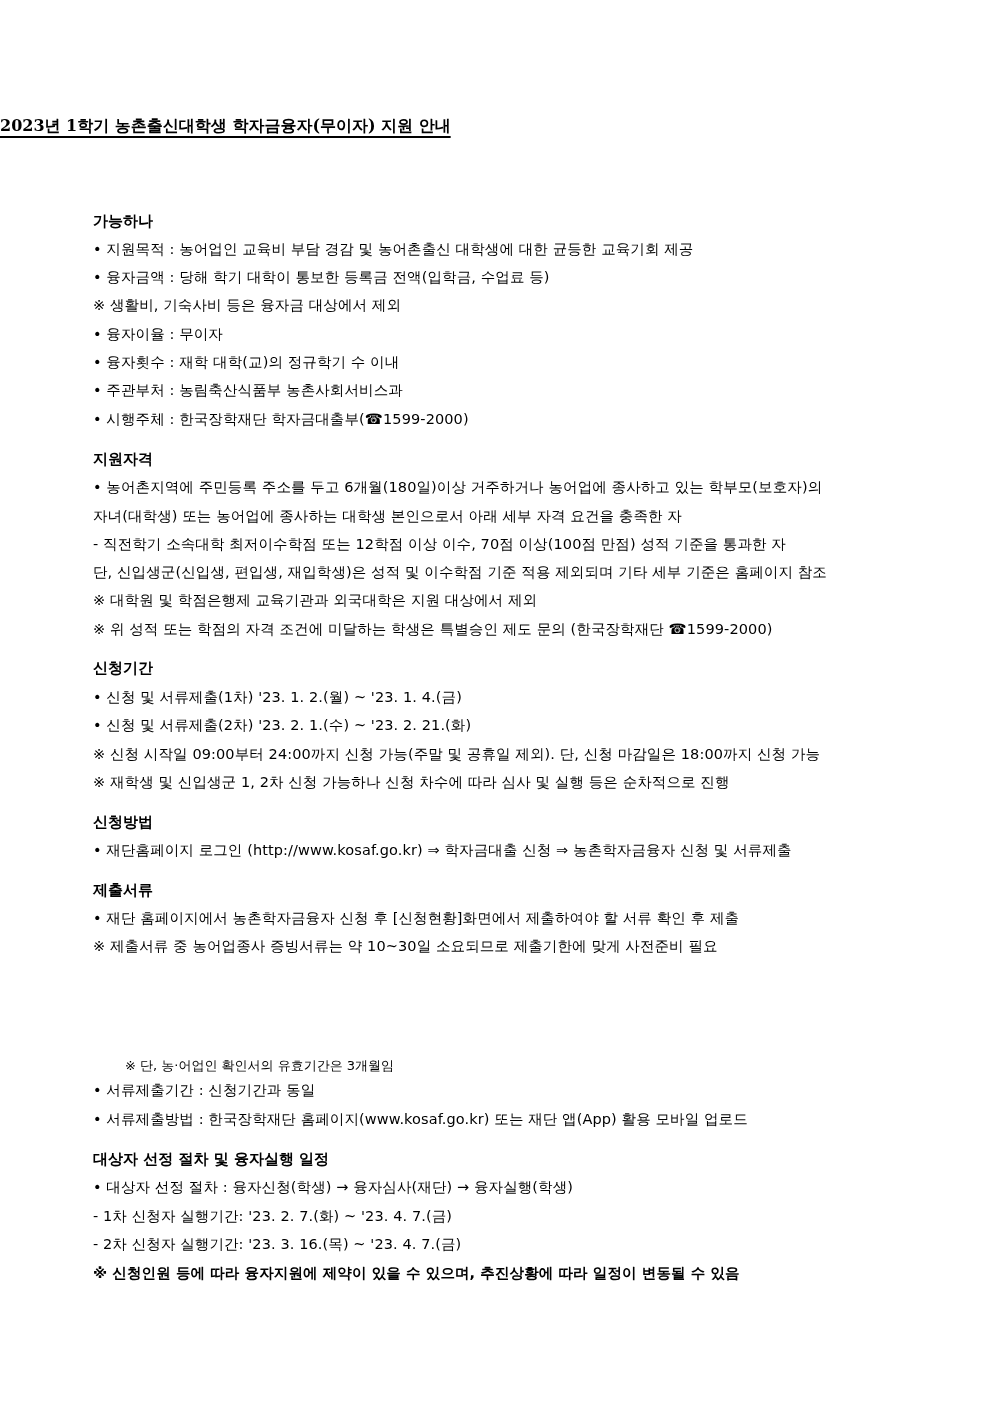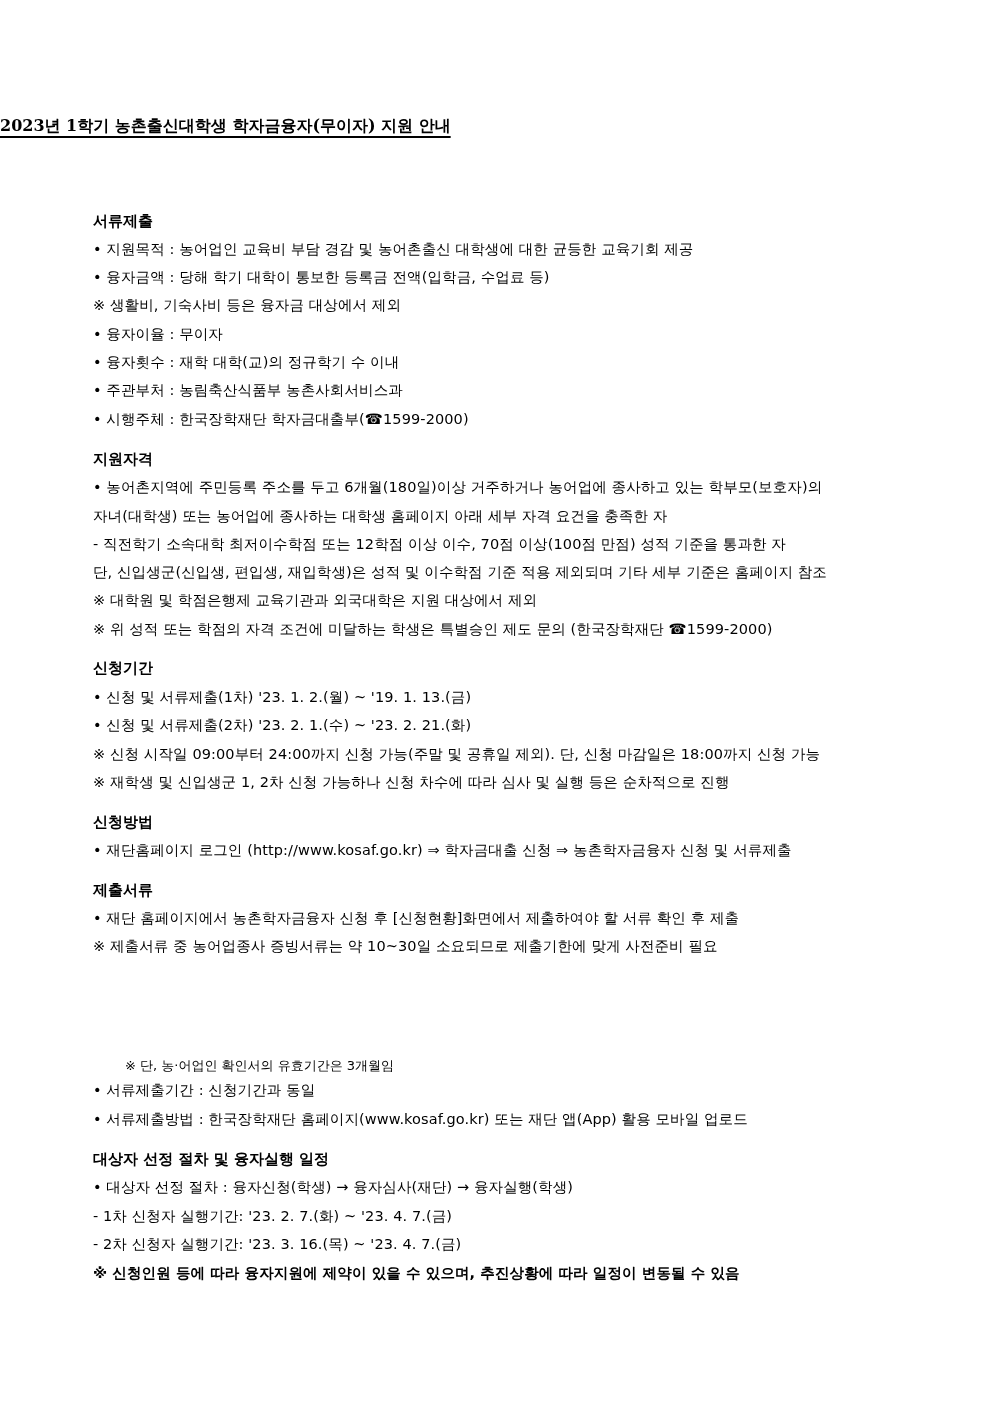--- a/index.html
+++ b/index.html
@@ -29,39 +29,39 @@
   .doc-table td { border: 1px solid #000; padding: 1px 6px; line-height: 15px; vertical-align: middle; }
   .doc-table td.cat { width: 124px; text-align: center; }
   .doc-table td.desc div.note { padding-left: 8px; }
   .table-note { position: absolute; left: 125px; top: 1049px; font-size: 13px; white-space: nowrap; margin-top: 8px; }
 </style>
 </head>
 <body>
 
 <div class="page-title"><span>2023년 1학기 농촌출신대학생 학자금융자(무이자) 지원 안내</span></div>
 
-<div class="section-heading" style="top:212px">서류제출</div>
+<div class="section-heading" style="top:212px">가능하나</div>
 <div class="line" style="top:240px">• 지원목적 : 농어업인 교육비 부담 경감 및 농어촌출신 대학생에 대한 균등한 교육기회 제공</div>
 <div class="line" style="top:268px">• 융자금액 : 당해 학기 대학이 통보한 등록금 전액(입학금, 수업료 등)</div>
 <div class="line" style="top:296px"> ※ 생활비, 기숙사비 등은 융자금 대상에서 제외</div>
 <div class="line" style="top:325px">• 융자이율 : 무이자</div>
 <div class="line" style="top:353px">• 융자횟수 : 재학 대학(교)의 정규학기 수 이내</div>
 <div class="line" style="top:381px">• 주관부처 : 농림축산식품부 농촌사회서비스과</div>
 <div class="line" style="top:410px">• 시행주체 : 한국장학재단 학자금대출부(☎1599-2000)</div>
 
 <div class="section-heading" style="top:450px">지원자격</div>
 <div class="line" style="top:478px">• 농어촌지역에 주민등록 주소를 두고 6개월(180일)이상 거주하거나 농어업에 종사하고 있는 학부모(보호자)의</div>
-<div class="line" style="top:507px">   자녀(대학생) 또는 농어업에 종사하는 대학생 홈페이지 아래 세부 자격 요건을 충족한 자</div>
+<div class="line" style="top:507px">   자녀(대학생) 또는 농어업에 종사하는 대학생 본인으로서 아래 세부 자격 요건을 충족한 자</div>
 <div class="line" style="top:535px"> - 직전학기 소속대학 최저이수학점 또는 12학점 이상 이수, 70점 이상(100점 만점) 성적 기준을 통과한 자</div>
 <div class="line" style="top:563px">    단, 신입생군(신입생, 편입생, 재입학생)은 성적 및 이수학점 기준 적용 제외되며 기타 세부 기준은 홈페이지 참조</div>
 <div class="line" style="top:591px"> ※ 대학원 및 학점은행제 교육기관과 외국대학은 지원 대상에서 제외</div>
 <div class="line" style="top:620px"> ※ 위 성적 또는 학점의 자격 조건에 미달하는 학생은 특별승인 제도 문의 (한국장학재단 ☎1599-2000)</div>
 
 <div class="section-heading" style="top:659px">신청기간</div>
-<div class="line" style="top:688px">•  신청 및 서류제출(1차) '23. 1. 2.(월) ~ '19. 1. 13.(금)</div>
+<div class="line" style="top:688px">•  신청 및 서류제출(1차) '23. 1. 2.(월) ~ '23. 1. 4.(금)</div>
 <div class="line" style="top:716px">•  신청 및 서류제출(2차) '23. 2. 1.(수) ~ '23. 2. 21.(화)</div>
 <div class="line" style="top:745px"> ※ 신청 시작일 09:00부터 24:00까지 신청 가능(주말 및 공휴일 제외). 단, 신청 마감일은 18:00까지 신청 가능</div>
 <div class="line" style="top:773px"> ※ 재학생 및 신입생군 1, 2차 신청 가능하나 신청 차수에 따라 심사 및 실행 등은 순차적으로 진행</div>
 
 <div class="section-heading" style="top:813px">신청방법</div>
 <div class="line" style="top:841px">•  재단홈페이지 로그인 (http://www.kosaf.go.kr) ⇒ 학자금대출 신청 ⇒ 농촌학자금융자 신청 및 서류제출</div>
 
 <div class="section-heading" style="top:881px">제출서류</div>
 <div class="line" style="top:909px">• 재단 홈페이지에서 농촌학자금융자 신청 후 [신청현황]화면에서 제출하여야 할 서류 확인 후 제출</div>
 <div class="line" style="top:937px">   ※ 제출서류 중 농어업종사 증빙서류는 약 10~30일 소요되므로 제출기한에 맞게 사전준비 필요</div>

